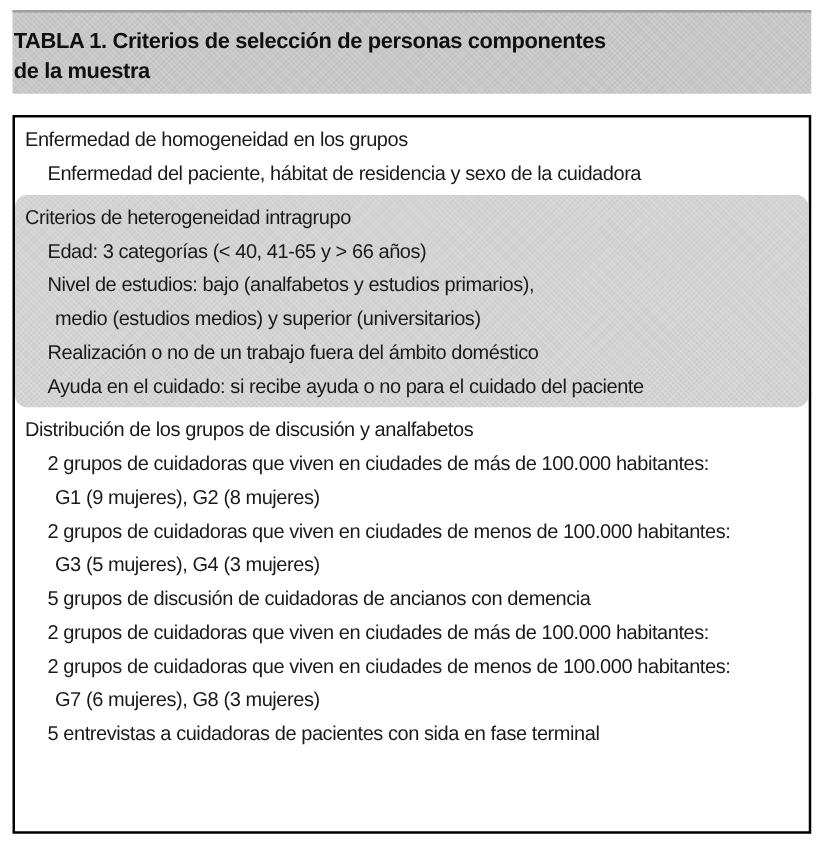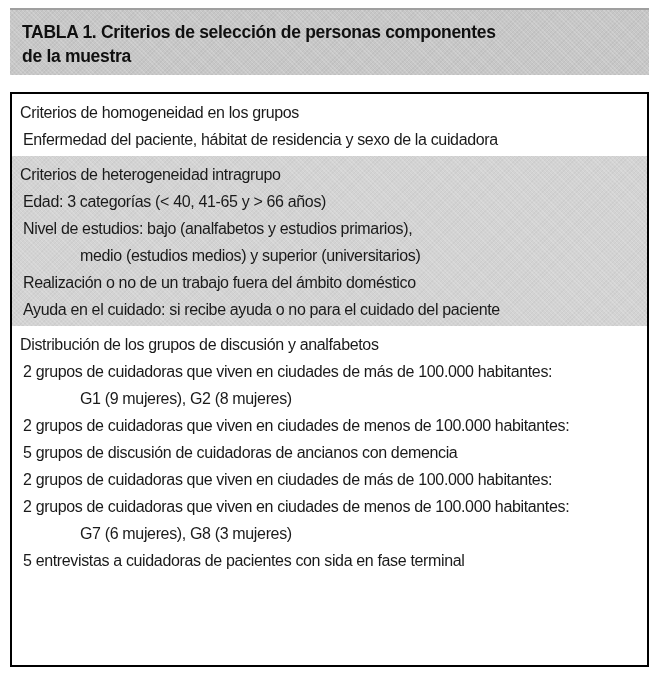--- a/index.html
+++ b/index.html
@@ -20,21 +20,21 @@
     left: 10px;
     top: 8px;
     width: 639px;
     height: 67px;
     box-sizing: border-box;
     background-color: var(--title-bg, #c7c7c7);
     background-image:
       repeating-linear-gradient(45deg, rgba(255,255,255,.16) 0 1px, transparent 1px 3px),
       repeating-linear-gradient(-45deg, rgba(0,0,0,.04) 0 1px, transparent 1px 3px);
     border-top: 2px solid #9f9f9f;
-    padding: 10px 12px 0 12px;
+    padding: 10px 12px 0 1px;
   }
   .title-line {
     font-weight: bold;
     font-size: 17.5px;
     line-height: 24px;
     letter-spacing: -0.3px;
     color: #101010;
   }
   .body-box {
     position: absolute;
@@ -48,61 +48,63 @@
     overflow: hidden;
   }
   .section {
     padding: 5px 0 3px 0;
   }
   .section.shaded {
     background-color: var(--shaded-bg, #d3d3d3);
     background-image:
       repeating-linear-gradient(45deg, rgba(255,255,255,.16) 0 1px, transparent 1px 3px),
       repeating-linear-gradient(-45deg, rgba(0,0,0,.03) 0 1px, transparent 1px 3px);
+    border-radius: 10px;
   }
   .row {
     font-size: 16px;
     line-height: 27px;
     letter-spacing: -0.35px;
     color: var(--text-color, #1a1a1a);
     white-space: nowrap;
   }
   .indent-0 { padding-left: 8px; }
-  .indent-1 { padding-left: 11px; }
-  .indent-2 { padding-left: 68px; }
+  .indent-1 { padding-left: 26px; }
+  .indent-2 { padding-left: 32px; }
 </style>
 </head>
 <body>
 
 <div class="canvas">
 
   <div class="title-bar">
     <div class="title-line">TABLA 1. Criterios de selección de personas componentes</div>
     <div class="title-line">de la muestra</div>
   </div>
 
   <div class="body-box" id="table-body">
 
   <div class="section">
-        <div class="row indent-0">Criterios de homogeneidad en los grupos</div>
+        <div class="row indent-0">Enfermedad de homogeneidad en los grupos</div>
         <div class="row indent-1">Enfermedad del paciente, hábitat de residencia y sexo de la cuidadora</div>
       </div>
       <div class="section shaded">
         <div class="row indent-0">Criterios de heterogeneidad intragrupo</div>
         <div class="row indent-1">Edad: 3 categorías (&lt; 40, 41-65 y &gt; 66 años)</div>
         <div class="row indent-1">Nivel de estudios: bajo (analfabetos y estudios primarios),</div>
         <div class="row indent-2">medio (estudios medios) y superior (universitarios)</div>
         <div class="row indent-1">Realización o no de un trabajo fuera del ámbito doméstico</div>
         <div class="row indent-1">Ayuda en el cuidado: si recibe ayuda o no para el cuidado del paciente</div>
       </div>
       <div class="section">
         <div class="row indent-0">Distribución de los grupos de discusión y analfabetos</div>
         <div class="row indent-1">2 grupos de cuidadoras que viven en ciudades de más de 100.000 habitantes:</div>
         <div class="row indent-2">G1 (9 mujeres), G2 (8 mujeres)</div>
         <div class="row indent-1">2 grupos de cuidadoras que viven en ciudades de menos de 100.000 habitantes:</div>
+        <div class="row indent-2">G3 (5 mujeres), G4 (3 mujeres)</div>
         <div class="row indent-1">5 grupos de discusión de cuidadoras de ancianos con demencia</div>
         <div class="row indent-1">2 grupos de cuidadoras que viven en ciudades de más de 100.000 habitantes:</div>
         <div class="row indent-1">2 grupos de cuidadoras que viven en ciudades de menos de 100.000 habitantes:</div>
         <div class="row indent-2">G7 (6 mujeres), G8 (3 mujeres)</div>
         <div class="row indent-1">5 entrevistas a cuidadoras de pacientes con sida en fase terminal</div>
       </div>
     </div>
 
 </div>
 

